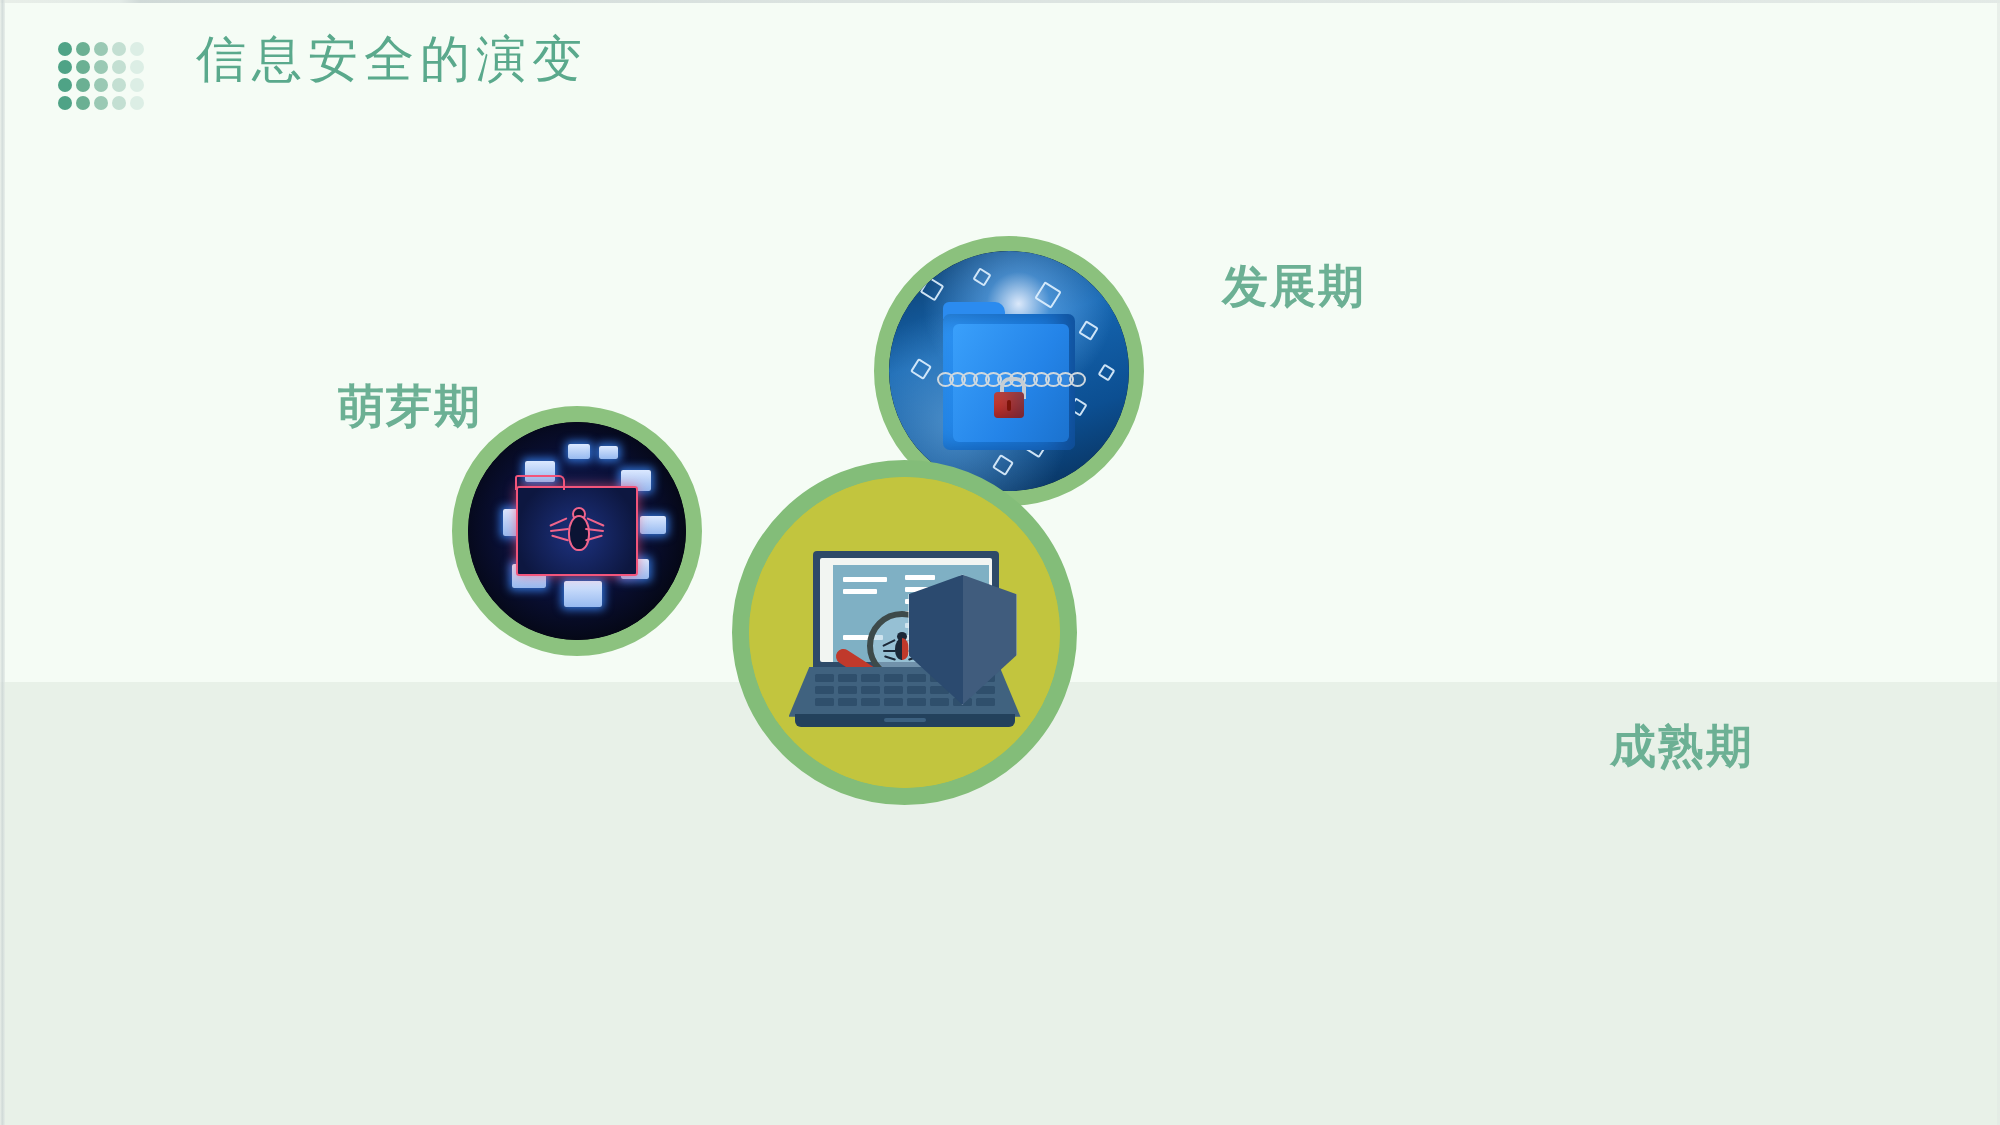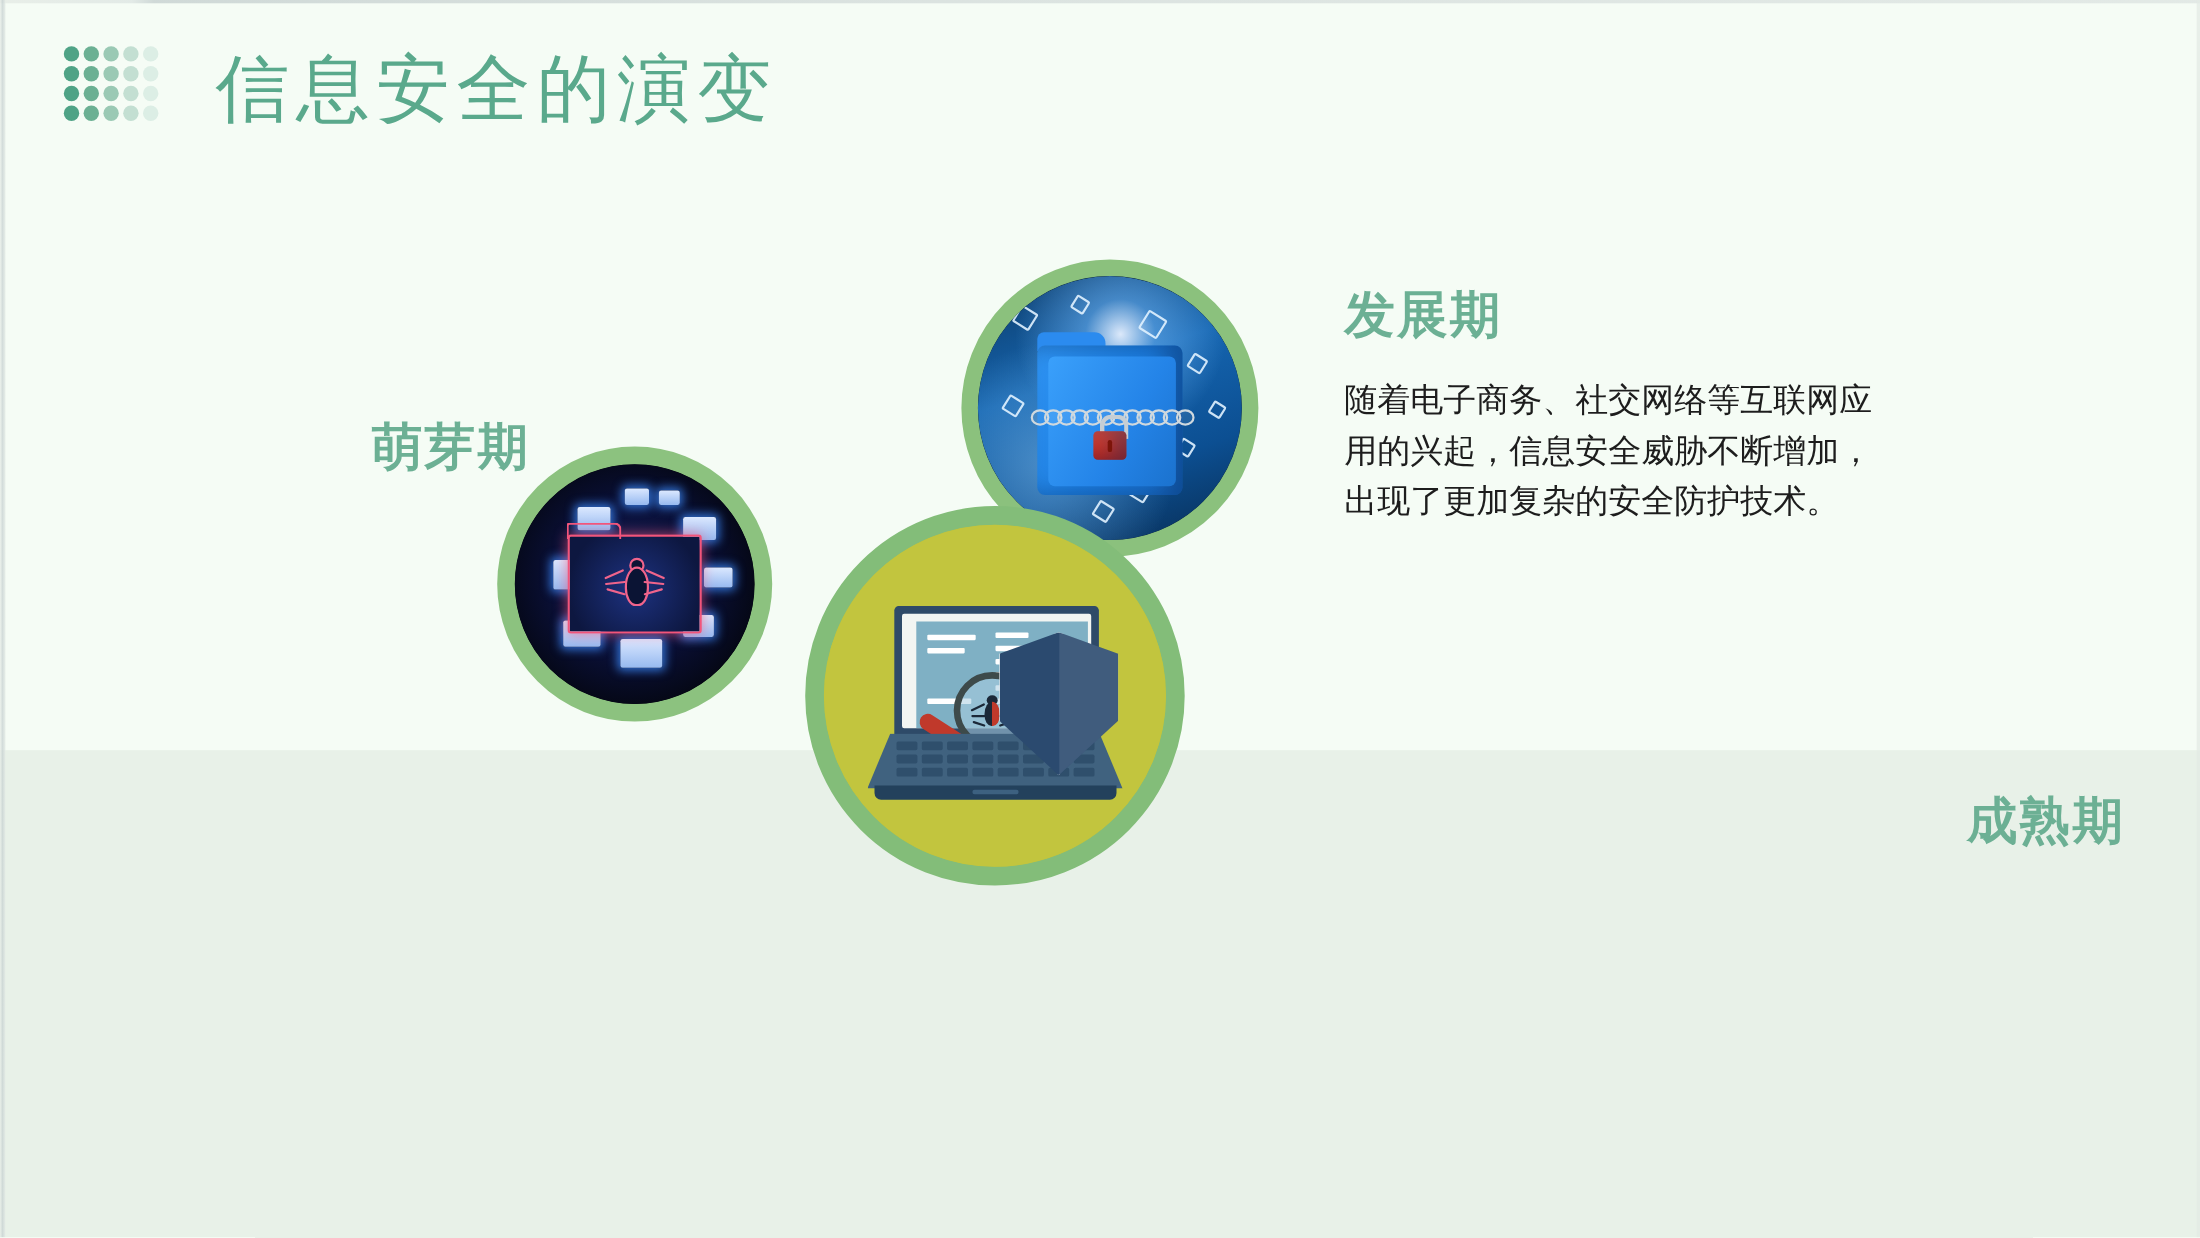--- a/index.html
+++ b/index.html
@@ -39,22 +39,22 @@
 
   
   .header{position:absolute;left:0;top:0;width:100%;height:160px;}
   .dotgrid{
     position:absolute;left:58px;top:42px;
     display:grid;grid-template-columns:repeat(5,18px);grid-template-rows:repeat(4,18px);
     gap:0;
   }
   .dotgrid i{display:block;width:14px;height:14px;border-radius:50%;}
   .page-title{
-    position:absolute;left:196px;top:36px;
-    font-size:67px;letter-spacing:6px;
+    position:absolute;left:196px;top:26px;
+    font-size:50px;letter-spacing:6px;
     color:#5aa98c;
     font-family:Liberation Sans, sans-serif;
     white-space:nowrap;
   }
 
   
   .block{position:absolute;margin-top:16px;}
   .block h2{
     margin:0 0 24px 0;
     font-size:46px;font-weight:700;letter-spacing:2px;
@@ -70,21 +70,21 @@
 
   #block-1{left:62px;top:360px;width:420px;text-align:center;}
   #block-1 h2{margin-left:0;text-align:right;}
   #block-1 p{text-align:justify;text-align-last:center;letter-spacing:.5px;}
 
   #block-2{left:1222px;top:240px;width:500px;}
   #block-2 h2{text-align:left;}
   #block-2 p{text-align:left;}
 
   #block-3{left:1432px;top:700px;width:500px;}
-  #block-3 h2{text-align:right;}
+  #block-3 h2{text-align:center;}
   #block-3 p{text-align:left;}
 
   
   .circle{
     position:absolute;border-radius:50%;
     box-sizing:border-box;
     overflow:hidden;
   }
   .circle .inner{
     position:absolute;border-radius:50%;overflow:hidden;
@@ -430,20 +430,19 @@
       </div>
     </div>
   </div>
 
   <div class="block" id="block-1">
     <h2 style="color: rgb(108, 176, 148);">萌芽期</h2>
   </div>
 
   <div class="block" id="block-2">
     <h2 style="color: rgb(108, 176, 148);">发展期</h2>
-    <p>随着电子商务、社交网络等互联网应用的兴起，信息安全威胁不断增加，出现了更加复杂的安全防护技术。</p>
   </div>
 
   <div class="block" id="block-3">
     <h2 style="color: rgb(108, 176, 148);">成熟期</h2>
   </div>
 
 </div>
 
 </body></html>

